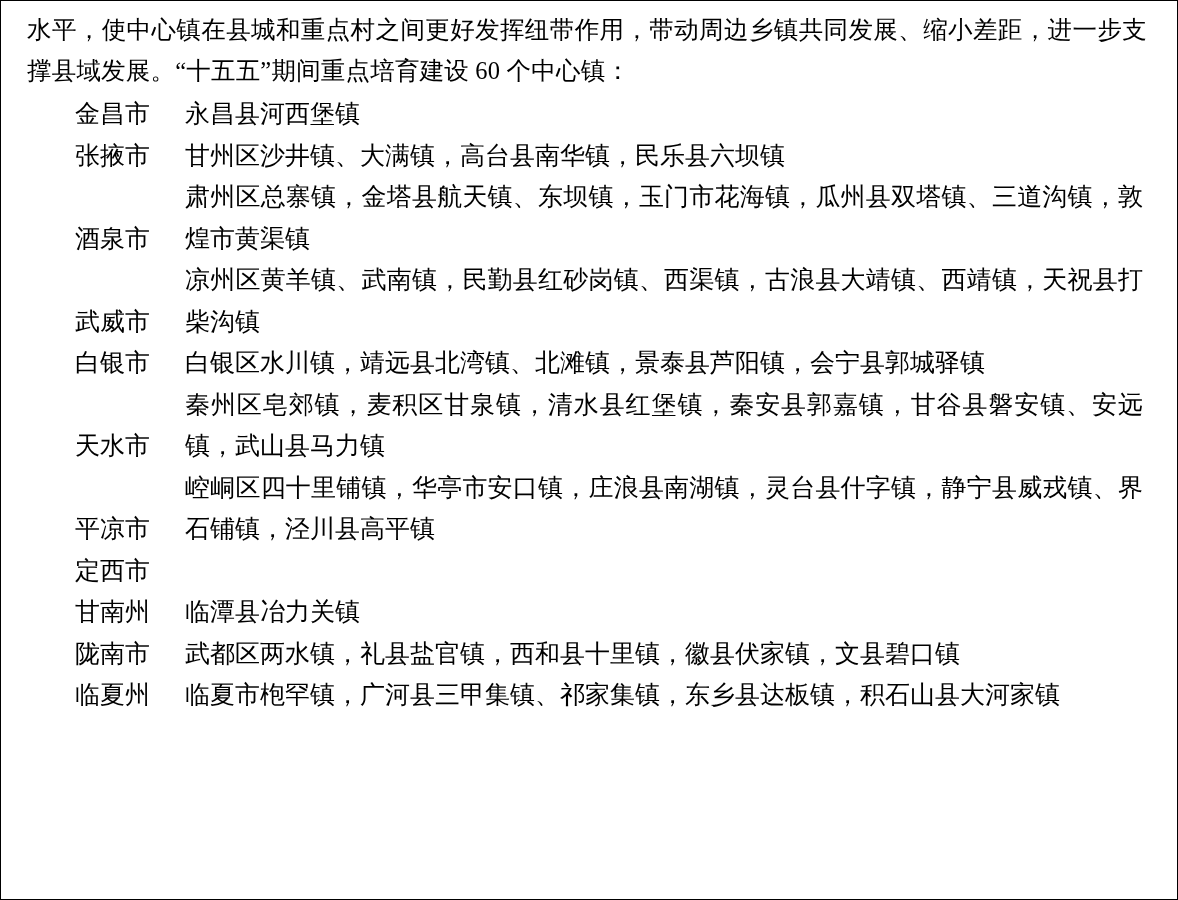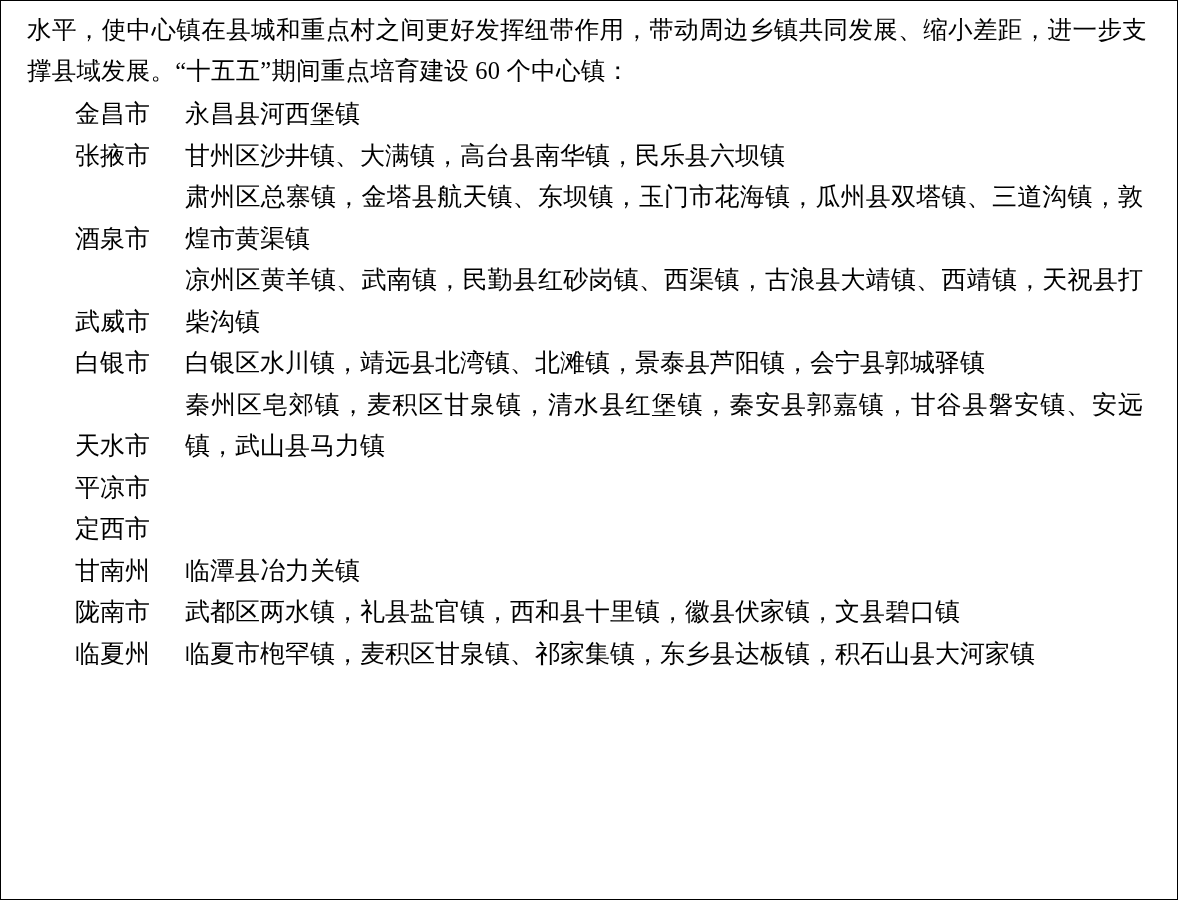--- a/index.html
+++ b/index.html
@@ -81,31 +81,32 @@
       <div class="row">
         <div class="row-city">白银市</div>
         <div class="row-towns">白银区水川镇，靖远县北湾镇、北滩镇，景泰县芦阳镇，会宁县郭城驿镇</div>
       </div>
       <div class="row">
         <div class="row-city">天水市</div>
         <div class="row-towns">秦州区皂郊镇，麦积区甘泉镇，清水县红堡镇，秦安县郭嘉镇，甘谷县磐安镇、安远镇，武山县马力镇</div>
       </div>
       <div class="row">
         <div class="row-city">平凉市</div>
+        <div class="row-towns">崆峒区四十里铺镇，华亭市安口镇，庄浪县南湖镇，灵台县什字镇，静宁县威戎镇、界石铺镇，泾川县高平镇</div>
       </div>
       <div class="row">
         <div class="row-city">定西市</div>
       </div>
       <div class="row">
         <div class="row-city">甘南州</div>
         <div class="row-towns">临潭县冶力关镇</div>
       </div>
       <div class="row">
         <div class="row-city">陇南市</div>
         <div class="row-towns">武都区两水镇，礼县盐官镇，西和县十里镇，徽县伏家镇，文县碧口镇</div>
       </div>
       <div class="row">
         <div class="row-city">临夏州</div>
-        <div class="row-towns">临夏市枹罕镇，麦积区甘泉镇、祁家集镇，东乡县达板镇，积石山县大河家镇</div>
+        <div class="row-towns">临夏市枹罕镇，广河县三甲集镇、祁家集镇，东乡县达板镇，积石山县大河家镇</div>
       </div>
     </div>
   </div>
 </div>
 
 </body></html>

